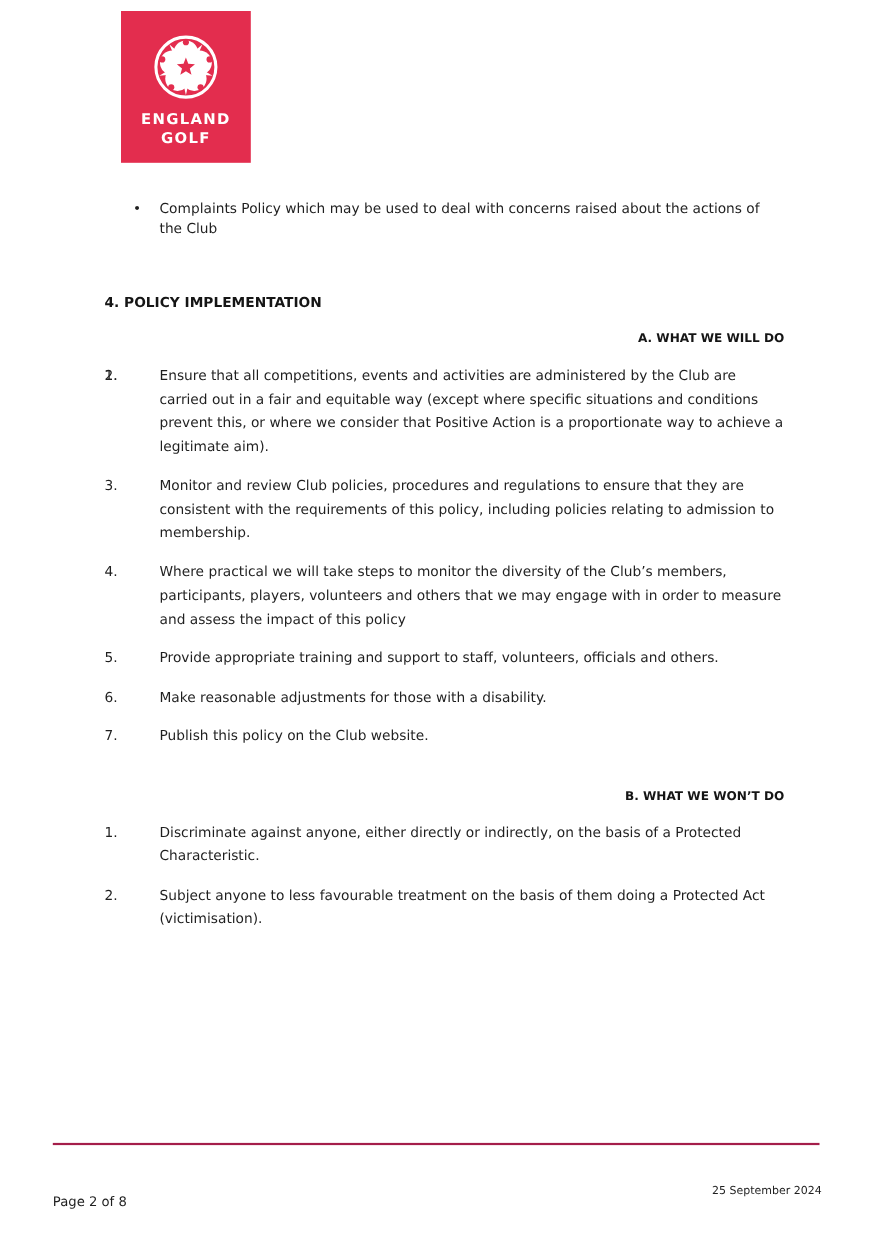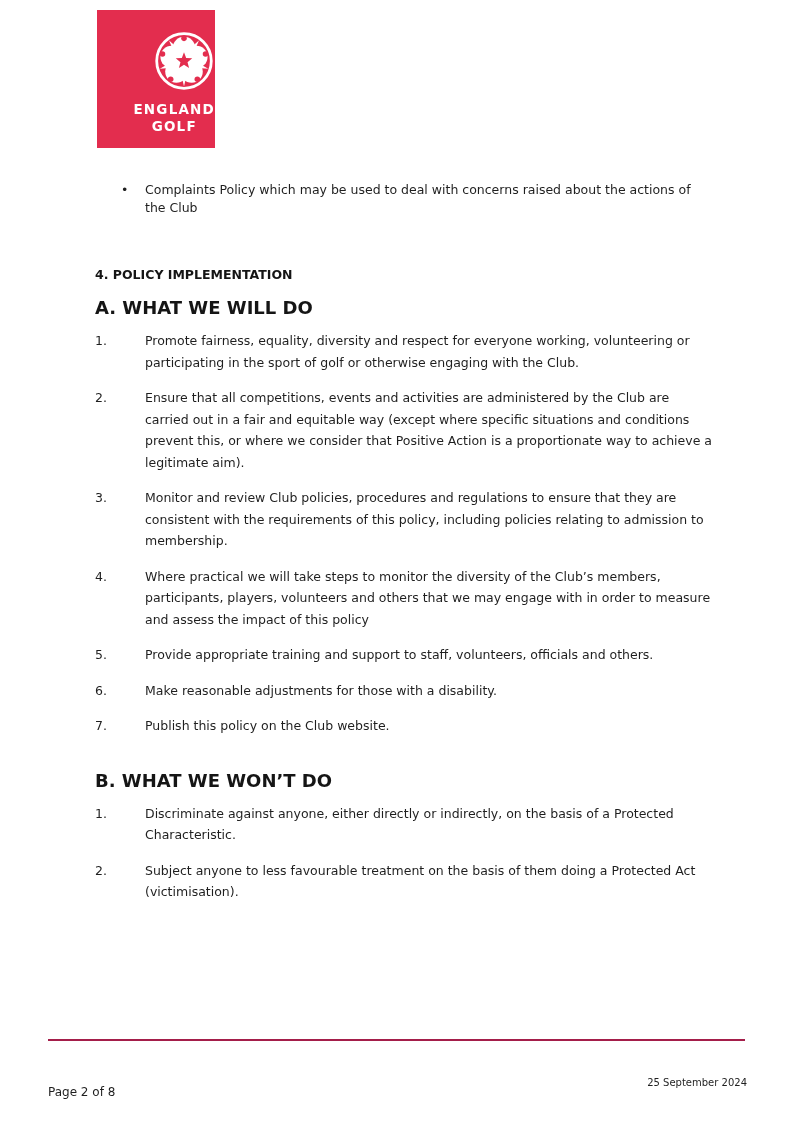--- a/index.html
+++ b/index.html
@@ -18,28 +18,28 @@
     width: 793px;
     height: 1122px;
     background: #ffffff;
     overflow: hidden;
     margin: 0 auto;
   }
 
   
   .logo {
     position: absolute;
-    left: 97px;
+    left: 110px;
     top: 10px;
     width: 118px;
     height: 138px;
     background: var(--brand-red);
     display: flex;
     flex-direction: column;
-    align-items: flex-end;
+    align-items: center;
     padding-top: 20px;
   }
   .logo svg { width: 62px; height: 62px; display: block; }
   .logo-text {
     margin-top: 9px;
     color: #ffffff;
     font-weight: bold;
     font-size: 13.5px;
     letter-spacing: 1.2px;
     line-height: 17px;
@@ -69,24 +69,25 @@
   }
   .h-main {
     font-weight: bold;
     font-size: 12.5px;
     color: #151515;
     margin-top: 50px;
     line-height: 16px;
   }
   .h-sub {
     font-weight: bold;
-    font-size: 18px;
+    font-size: 11px;
     color: #151515;
     margin-top: 17px;
     line-height: 16px;
+    text-align: right;
   }
   .num-list { margin-top: 9px; }
   .num-item {
     position: relative;
     padding-left: 50px;
     line-height: 21.5px;
     margin-top: 14px;
   }
   .num-item .num {
     position: absolute;
@@ -164,21 +165,20 @@
       <li>Complaints Policy which may be used to deal with concerns raised about the actions of the Club</li>
     </ul>
 
     <div class="h-main">4. POLICY IMPLEMENTATION</div>
 
     <div class="h-sub">A. WHAT WE WILL DO</div>
 
     <div class="num-list">
       <div class="num-item">
         <span class="num">1.</span>
-        <span>Promote fairness, equality, diversity and respect for everyone working, volunteering or participating in the sport of golf or otherwise engaging with the Club.</span>
       </div>
       <div class="num-item">
         <span class="num">2.</span>
         <span>Ensure that all competitions, events and activities are administered by the Club are carried out in a fair and equitable way (except where specific situations and conditions prevent this, or where we consider that Positive Action is a proportionate way to achieve a legitimate aim).</span>
       </div>
       <div class="num-item">
         <span class="num">3.</span>
         <span>Monitor and review Club policies, procedures and regulations to ensure that they are consistent with the requirements of this policy, including policies relating to admission to membership.</span>
       </div>
       <div class="num-item">

